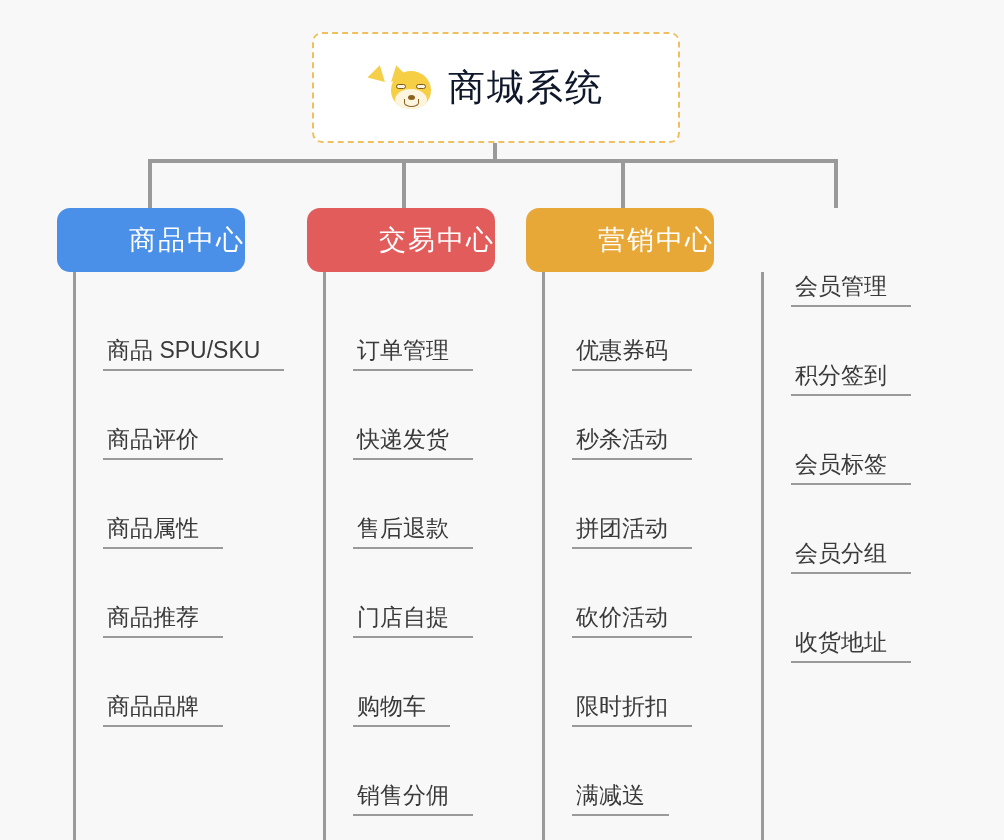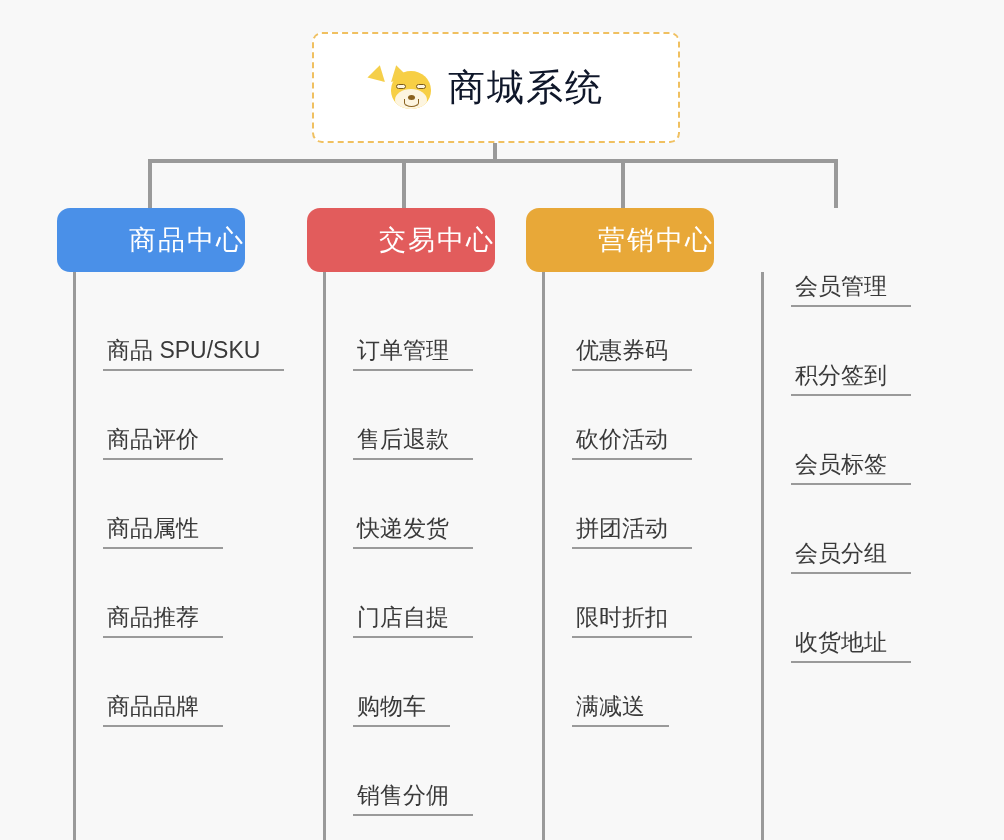--- a/index.html
+++ b/index.html
@@ -221,24 +221,24 @@
       <div class="column" style="left: 307px; width: 188px;">
         <div class="cat-box" style="background: rgb(226, 92, 92); width: 188px;">
           <span>交易中心</span>
         </div>
         <div class="spine" style="height: 584px;"></div>
         <div class="items">
           <div class="item">
             <span class="item-label">订单管理</span>
           </div>
           <div class="item">
+            <span class="item-label">快递发货</span>
+          </div>
+          <div class="item">
             <span class="item-label">售后退款</span>
-          </div>
-          <div class="item">
-            <span class="item-label">快递发货</span>
           </div>
           <div class="item">
             <span class="item-label">门店自提</span>
           </div>
           <div class="item">
             <span class="item-label">购物车</span>
           </div>
           <div class="item">
             <span class="item-label">销售分佣</span>
           </div>
@@ -247,26 +247,29 @@
       <div class="column" style="left: 526px; width: 188px;">
         <div class="cat-box" style="background: rgb(232, 168, 56); width: 188px; padding-left: 45px;">
           <span>营销中心</span>
         </div>
         <div class="spine" style="height: 584px;"></div>
         <div class="items">
           <div class="item">
             <span class="item-label">优惠券码</span>
           </div>
           <div class="item">
+            <span class="item-label">秒杀活动</span>
+          </div>
+          <div class="item">
+            <span class="item-label">拼团活动</span>
+          </div>
+          <div class="item">
             <span class="item-label">砍价活动</span>
           </div>
           <div class="item">
-            <span class="item-label">拼团活动</span>
-          </div>
-          <div class="item">
             <span class="item-label">限时折扣</span>
           </div>
           <div class="item">
             <span class="item-label">满减送</span>
           </div>
         </div>
       </div>
       <div class="column" style="left: 745px; width: 188px;">
         <div class="spine" style="height: 584px;"></div>
         <div class="items">

